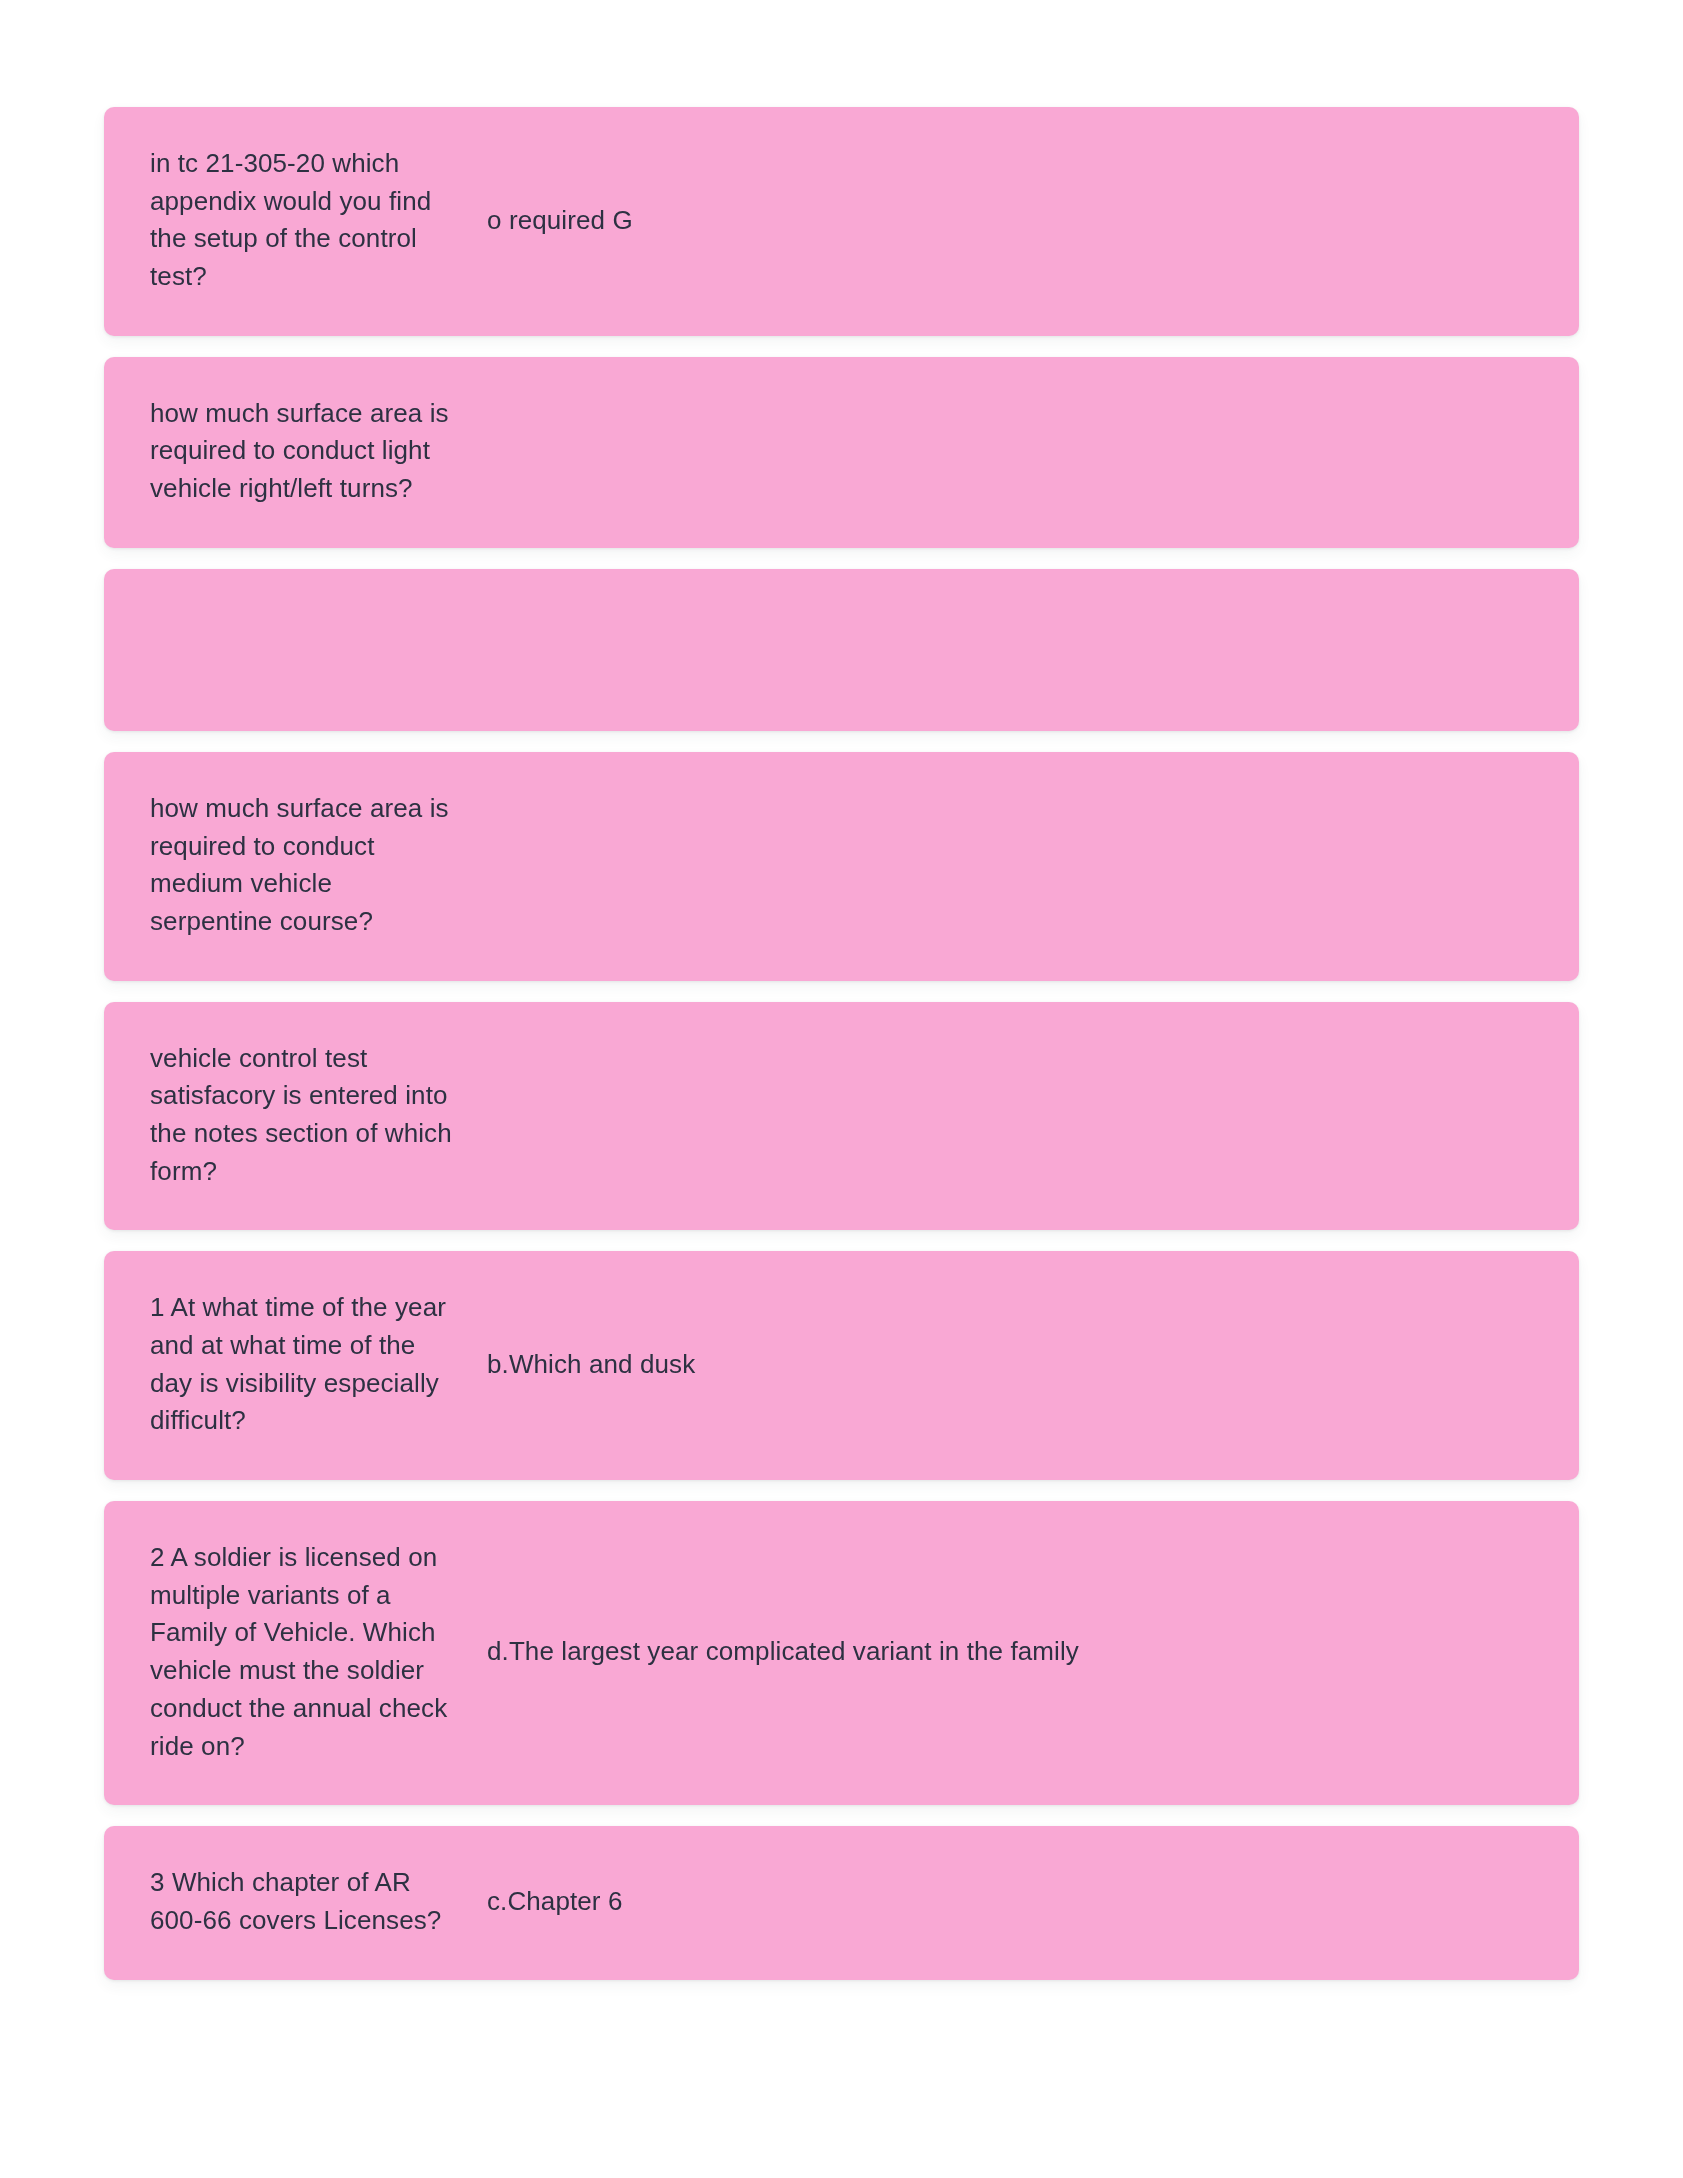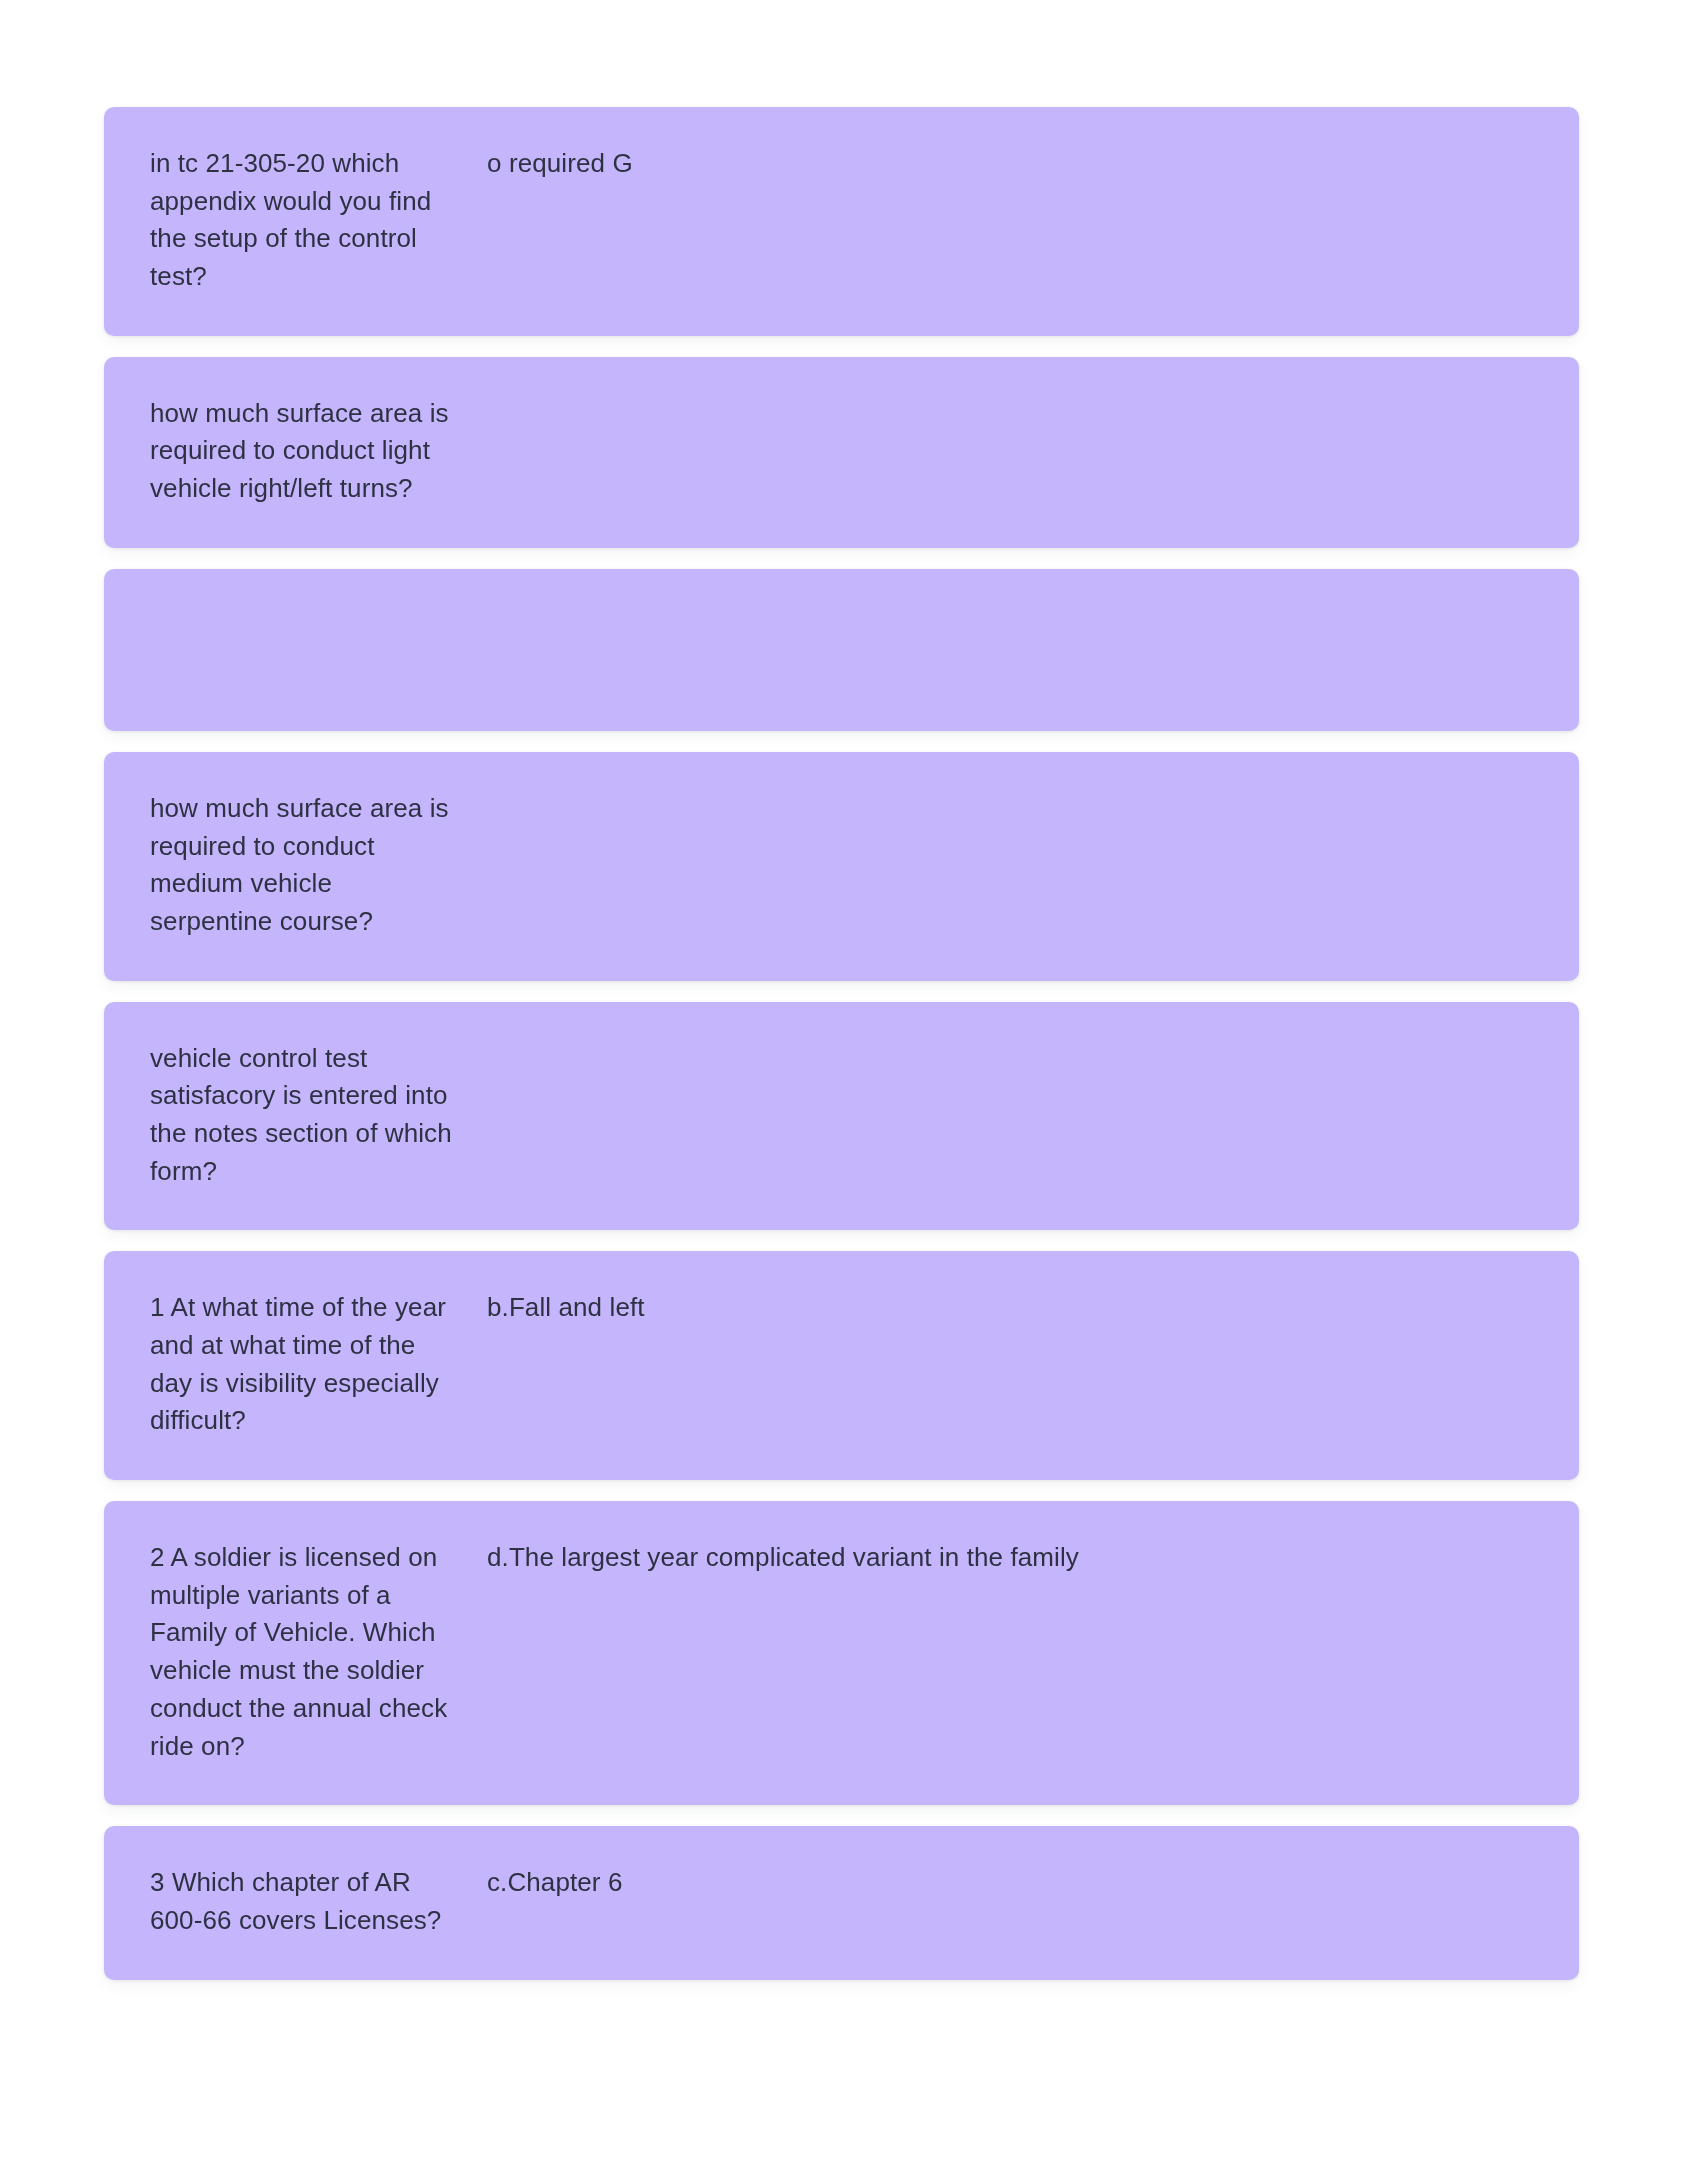--- a/index.html
+++ b/index.html
@@ -24,26 +24,26 @@
   }
 
   .card-list {
     display: flex;
     flex-direction: column;
     gap: 21px;
   }
 
   .card {
     width: 1475px;
-    background: #c4b5fd;
+    background: #f9a8d4;
     border-radius: 10px;
     box-shadow: 0 1px 3px rgba(60, 64, 80, 0.10),
                 0 6px 14px rgba(60, 64, 80, 0.055);
     display: flex;
-    align-items: flex-start;
+    align-items: center;
     padding: 38px 46px 40px 46px;
   }
 
   
   .card.is-empty {
     min-height: 162px;
     padding-top: 0;
     padding-bottom: 0;
   }
 
@@ -118,21 +118,21 @@
       <div class="col-definition">
         <div class="definition-text"></div>
       </div>
     </div>
 
     <div class="card">
       <div class="col-term">
         <div class="term-text">1 At what time of the year and at what time of the day is visibility especially difficult?</div>
       </div>
       <div class="col-definition">
-        <div class="definition-text">b.Fall and left</div>
+        <div class="definition-text">b.Which and dusk</div>
       </div>
     </div>
 
     <div class="card">
       <div class="col-term">
         <div class="term-text">2 A soldier is licensed on multiple variants of a Family of Vehicle. Which vehicle must the soldier conduct the annual check ride on?</div>
       </div>
       <div class="col-definition">
         <div class="definition-text">d.The largest year complicated variant in the family</div>
       </div>

